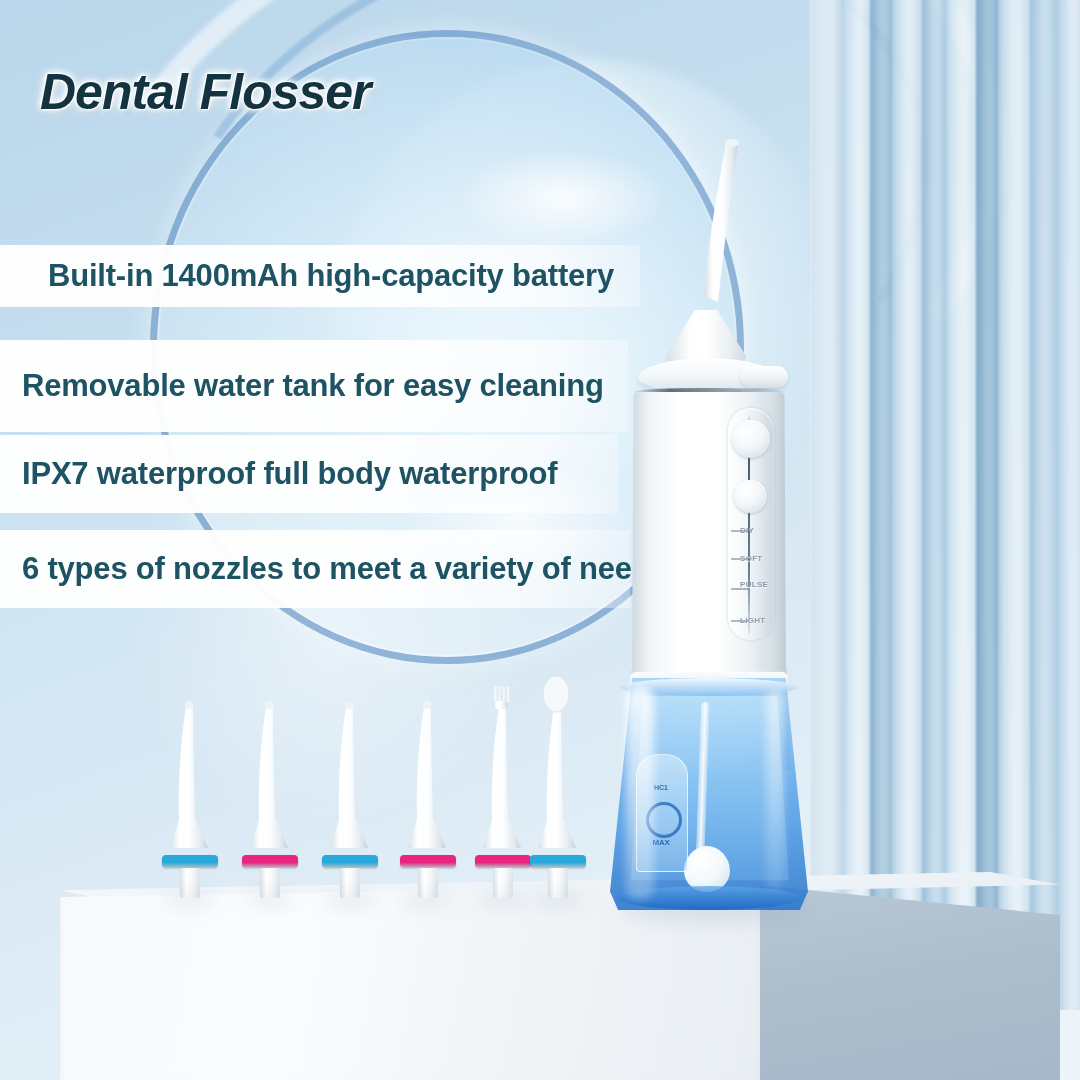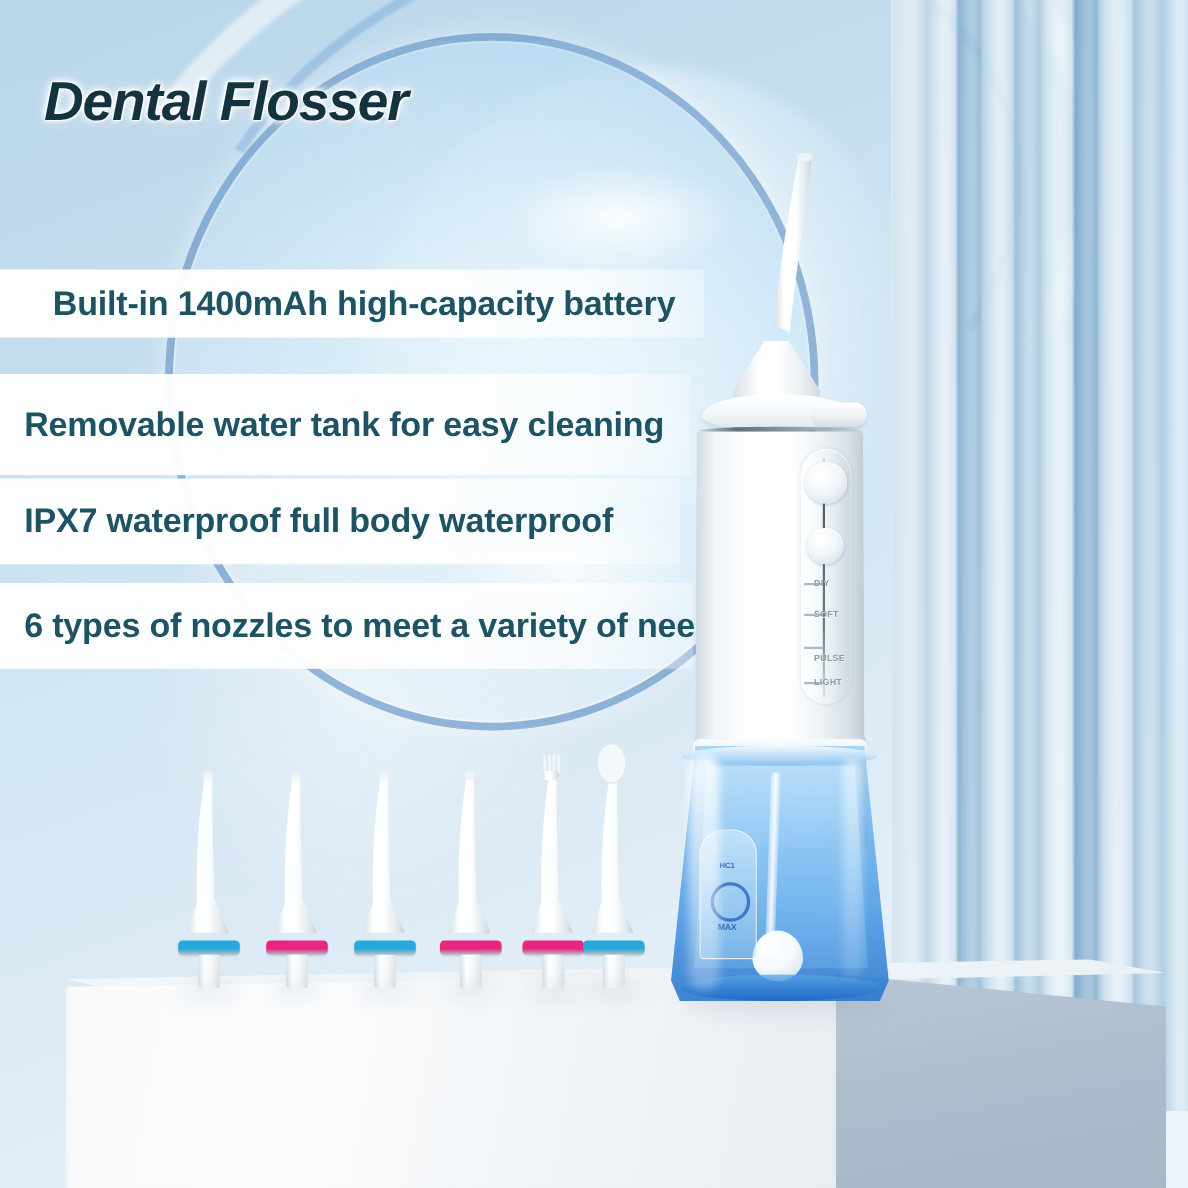--- a/index.html
+++ b/index.html
@@ -335,21 +335,21 @@
     <div class="dvPanel"></div>
     <div class="dvPanelLine"></div>
     <div class="dvBtn dvBtn1"></div>
     <div class="dvBtn dvBtn2"></div>
 
     <div class="dvModeTick" style="top:400px;"></div>
     <div class="dvMode" style="top:396px;">DIY</div>
     <div class="dvModeTick" style="top:428px;"></div>
     <div class="dvMode" style="top:424px;">SOFT</div>
     <div class="dvModeTick" style="top:458px;"></div>
-    <div class="dvMode" style="top:464px;">PULSE</div>
+    <div class="dvMode" style="top:450px;">PULSE</div>
     <div class="dvModeTick" style="top:490px;"></div>
     <div class="dvMode" style="top:486px;">LIGHT</div>
 
     <div class="dvPort"></div>
 
     <div class="tankNeck"></div>
     <div class="tank"></div>
     <div class="tankInner"></div>
     <div class="tankRimTop"></div>
     <div class="tankHose"></div>

